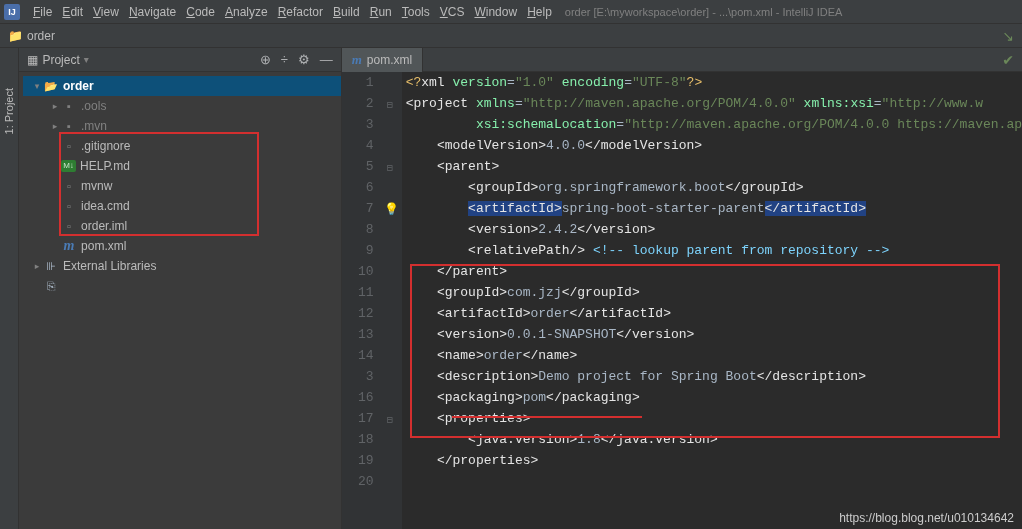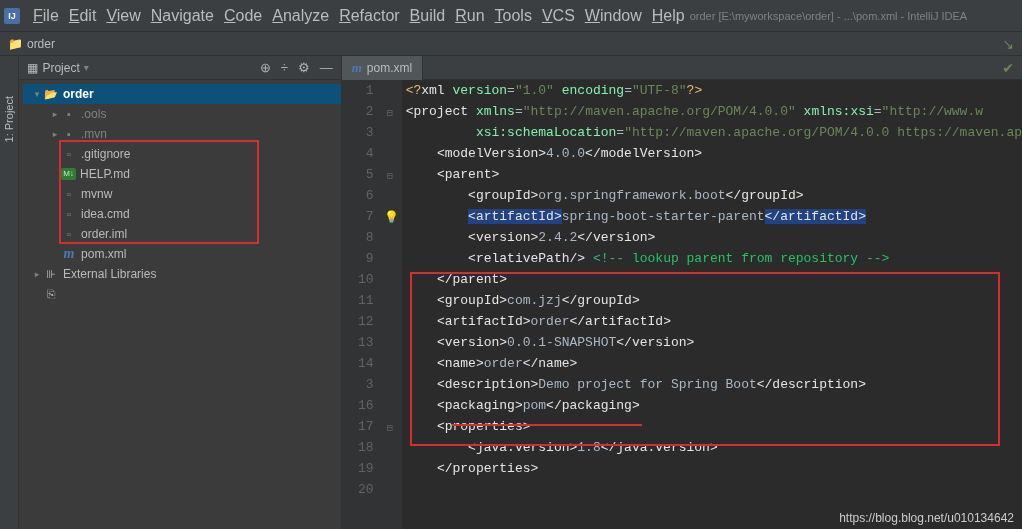--- a/index.html
+++ b/index.html
@@ -1,21 +1,21 @@
 <!DOCTYPE html>
 <html><head>
 <meta charset="utf-8">
 <style>
 * { margin: 0; padding: 0; box-sizing: border-box; }
 body { font-family: "Segoe UI", Arial, sans-serif; font-size: 12px; background: #3c3f41; color: #bbbbbb; width: 1022px; height: 529px; overflow: hidden; position: relative; }
-.menubar { display: flex; align-items: center; height: 32px; background: #3c3f41; border-bottom: 1px solid #323232; padding: 0 4px; }
+.menubar { display: flex; align-items: center; height: 24px; background: #3c3f41; border-bottom: 1px solid #323232; padding: 0 4px; }
 .menubar .logo { width: 16px; height: 16px; background: #4a6ea9; color: white; display: flex; align-items: center; justify-content: center; font-size: 9px; font-weight: bold; margin-right: 8px; border-radius: 2px; }
-.menubar .mi { padding: 2px 5px; cursor: pointer; font-size: 16px; }
+.menubar .mi { padding: 2px 5px; cursor: pointer; font-size: 12px; }
 .menubar .mi u { text-decoration: underline; }
-.menubar .path { margin-left: 0; color: #808080; font-size: 11px; }
+.menubar .path { margin-left: 8px; color: #808080; font-size: 11px; }
 .navrow { display: flex; align-items: center; height: 24px; background: #3c3f41; border-bottom: 1px solid #323232; padding: 0 8px; justify-content: space-between; }
 .navrow .crumb { display: flex; align-items: center; gap: 4px; font-size: 12px; }
 .navrow .folder-icon { color: #6a9fb5; }
 .navrow .tools { display: flex; gap: 8px; color: #6a8759; font-size: 14px; }
 .body { display: flex; height: 481px; }
 .gutter { width: 20px; background: #3c3f41; border-right: 1px solid #323232; display: flex; align-items: flex-start; justify-content: center; padding-top: 40px; }
 .gutter .vt { writing-mode: vertical-lr; transform: rotate(180deg); font-size: 11px; color: #bbbbbb; }
 .project-panel { width: 340px; background: #3b3b3b; border-right: 1px solid #323232; display: flex; flex-direction: column; }
 .project-header { display: flex; align-items: center; justify-content: space-between; height: 24px; padding: 0 8px; border-bottom: 1px solid #323232; background: #3c3f41; }
 .project-header .title { display: flex; align-items: center; gap: 4px; font-size: 12px; }
@@ -41,21 +41,21 @@
 .check-icon { margin-left: auto; padding: 0 8px; color: #6a8759; font-size: 14px; }
 .editor { flex: 1; display: flex; overflow: hidden; font-family: "Consolas","Courier New",monospace; font-size: 13px; line-height: 21px; position: relative; }
 .lnc { width: 40px; text-align: right; color: #606366; background: #313335; padding: 0 8px 0 0; }
 .gcol { width: 20px; background: #313335; position: relative; }
 .gcol .fold { color: #606366; font-size: 10px; position: absolute; left: 5px; }
 .gcol .bulb { position: absolute; left: 3px; top: 128px; color: #f0a500; font-size: 12px; }
 .code { flex: 1; padding-left: 4px; white-space: pre; color: #a9b7c6; }
 .t { color: #e5e5e5; }
 .a { color: #86efac; }
 .s { color: #6a8759; }
-.c { color: #22c55e; }
+.c { color: #7dd3fc; }
 .pi { color: #e8bf6a; }
 .hl-bg { background: #214283; }
 .token-eq { color: #a9b7c6; }
 .redbox2 { position: absolute; border: 2px solid #d32f2f; top: 192px; left: 68px; width: 590px; height: 174px; pointer-events: none; }
 .underline-red { position: absolute; top: 344px; left: 110px; width: 190px; height: 2px; background: #d32f2f; pointer-events: none; }
 .csdn { position: absolute; right: 8px; bottom: 4px; color: #cccccc; font-size: 12px; }
 </style>
 </head>
 <body>
 

